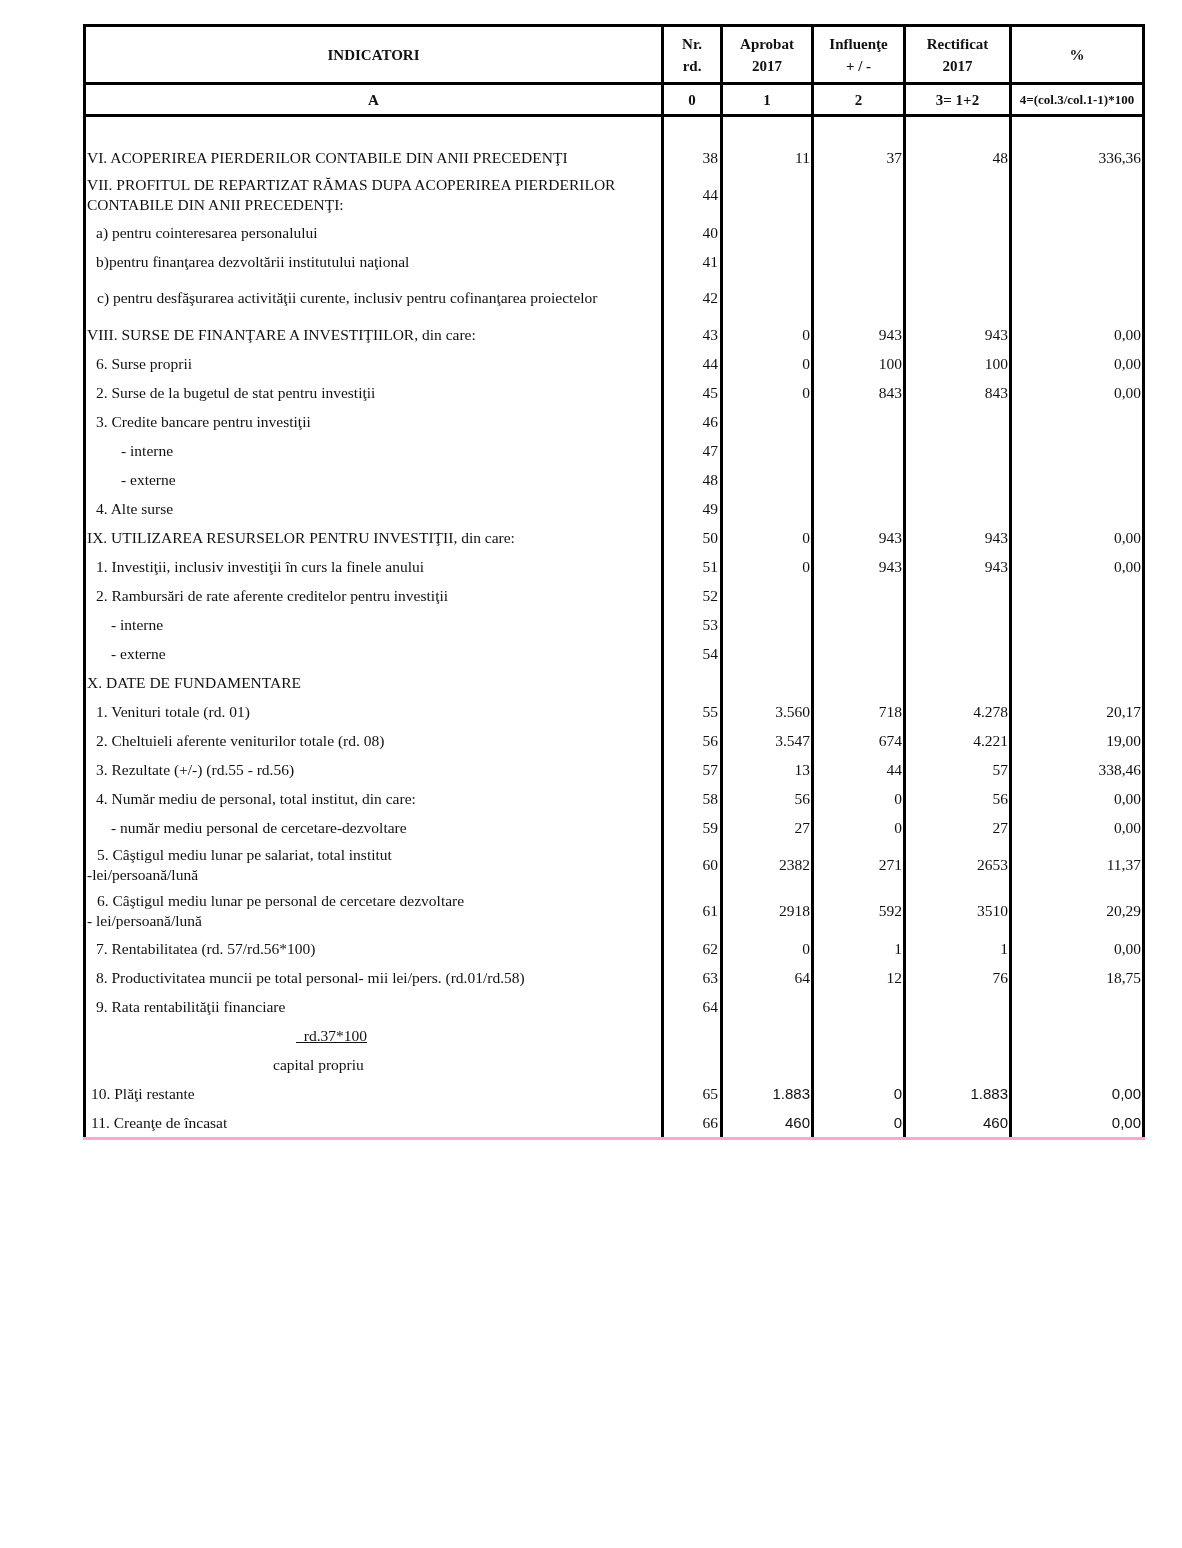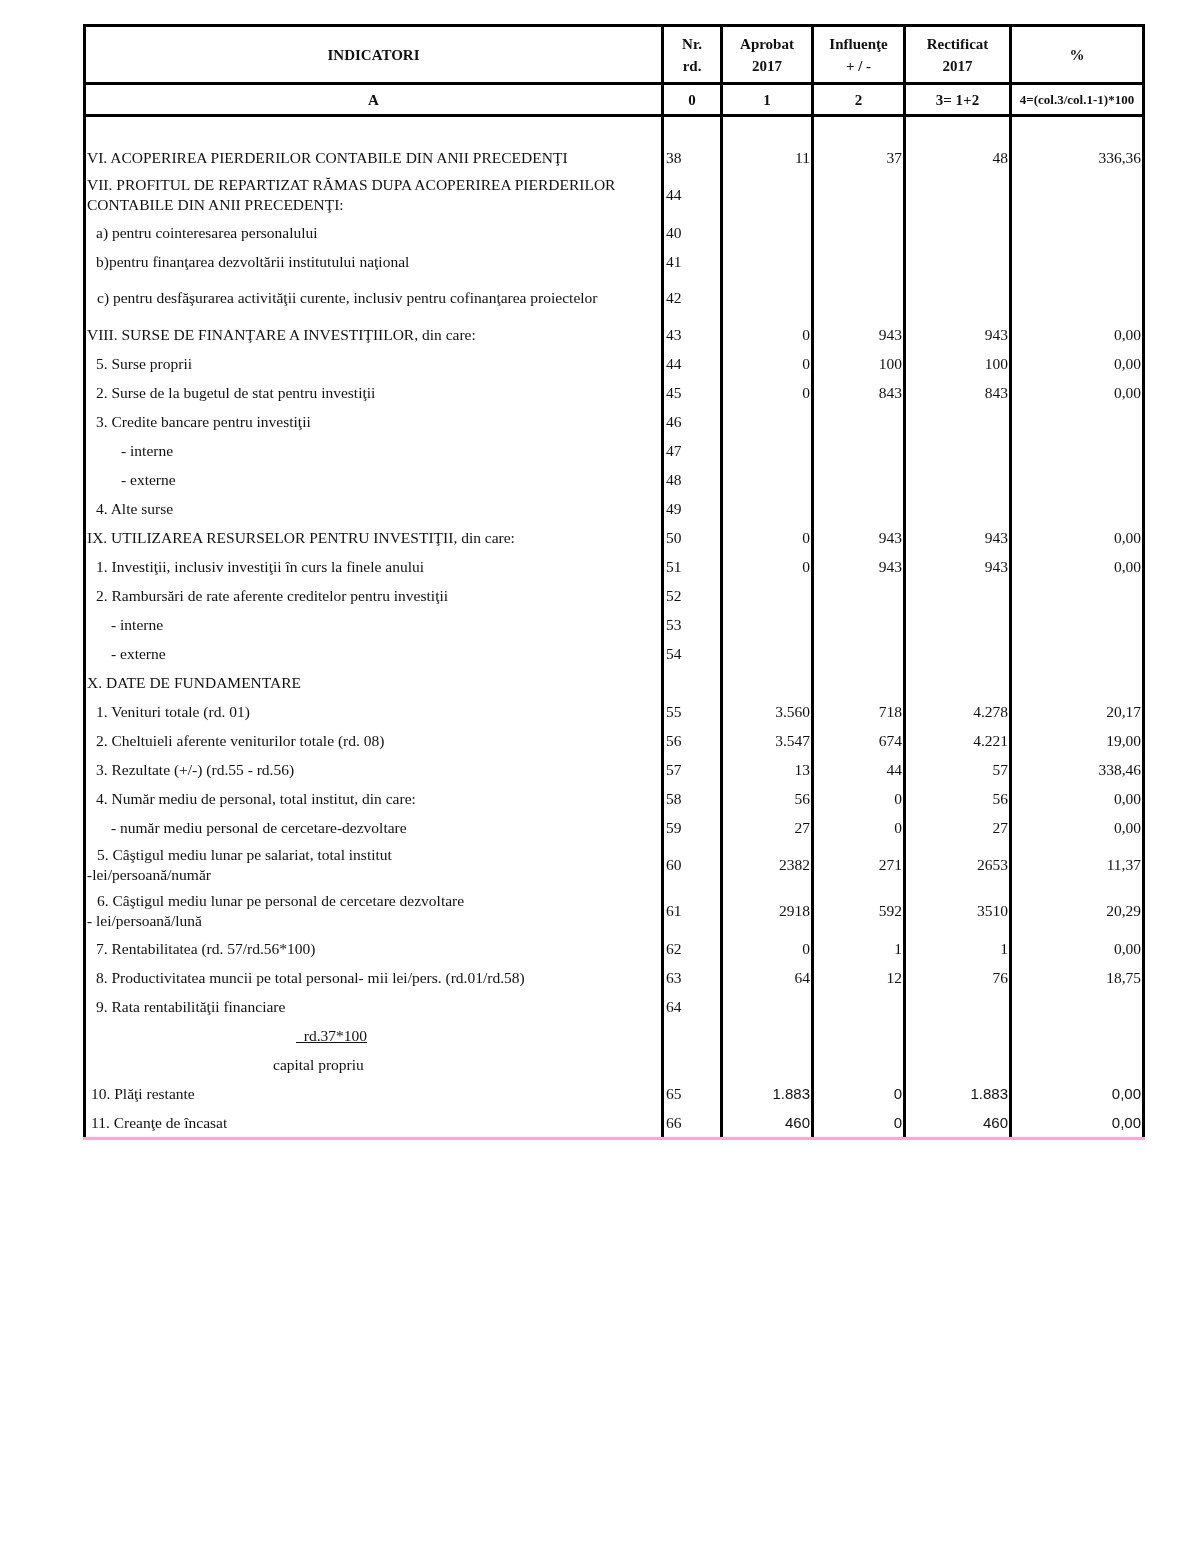--- a/index.html
+++ b/index.html
@@ -16,21 +16,21 @@
   thead tr.h1 th { height: 55px; }
   thead tr.h2 th { height: 29px; }
   th.small { font-size: 13px; white-space: nowrap; }
   tbody td { border-left: 3px solid #000; border-right: 3px solid #000; font-size: 15.5px; padding: 0 2px; vertical-align: middle; line-height: 20px; }
   tbody tr.spacer td { height: 26px; }
   tbody tr td { height: 29px; }
   tbody tr.tall td { height: 44px; }
   tbody tr.tall2 td { height: 46px; }
   tbody tr.last td { border-bottom: 3px solid #f9a8d4; }
   td.ind { text-align: left; padding-left: 1px; }
-  td.nr { text-align: left; }
+  td.nr { text-align: right; }
   td.num { text-align: right; padding-right: 1px; }
   .indent1 { padding-left: 10px !important; }
   .indent2 { padding-left: 35px !important; }
   .indent3 { padding-left: 25px !important; }
   .num-line { text-decoration: underline; }
   td.frac-top { padding-left: 210px !important; }
   td.frac-bot { padding-left: 187px !important; }
 </style>
 </head>
 <body>
@@ -115,21 +115,21 @@
     </tr>
     <tr>
       <td class="ind">VIII. SURSE DE FINANŢARE A INVESTIŢIILOR, din care:</td>
       <td class="nr">43</td>
       <td class="num">0</td>
       <td class="num">943</td>
       <td class="num">943</td>
       <td class="num">0,00</td>
     </tr>
     <tr>
-      <td class="ind indent1">5. Surse proprii</td>
+      <td class="ind indent1">6. Surse proprii</td>
       <td class="nr">44</td>
       <td class="num">0</td>
       <td class="num">100</td>
       <td class="num">100</td>
       <td class="num">0,00</td>
     </tr>
     <tr>
       <td class="ind indent1">2. Surse de la bugetul de stat pentru investiţii</td>
       <td class="nr">45</td>
       <td class="num">0</td>
@@ -251,21 +251,21 @@
     </tr>
     <tr>
       <td class="ind indent3">- număr mediu personal de cercetare-dezvoltare</td>
       <td class="nr">59</td>
       <td class="num">27</td>
       <td class="num">0</td>
       <td class="num">27</td>
       <td class="num">0,00</td>
     </tr>
     <tr class="tall2">
-      <td class="ind"><span style="padding-left:10px;">5. Câştigul mediu lunar pe salariat, total institut</span><br><span>-lei/persoană/număr</span></td>
+      <td class="ind"><span style="padding-left:10px;">5. Câştigul mediu lunar pe salariat, total institut</span><br><span>-lei/persoană/lună</span></td>
       <td class="nr">60</td>
       <td class="num">2382</td>
       <td class="num">271</td>
       <td class="num">2653</td>
       <td class="num">11,37</td>
     </tr>
     <tr class="tall2">
       <td class="ind"><span style="padding-left:10px;">6. Câştigul mediu lunar pe personal de cercetare  dezvoltare</span><br><span>- lei/persoană/lună</span></td>
       <td class="nr">61</td>
       <td class="num">2918</td>

